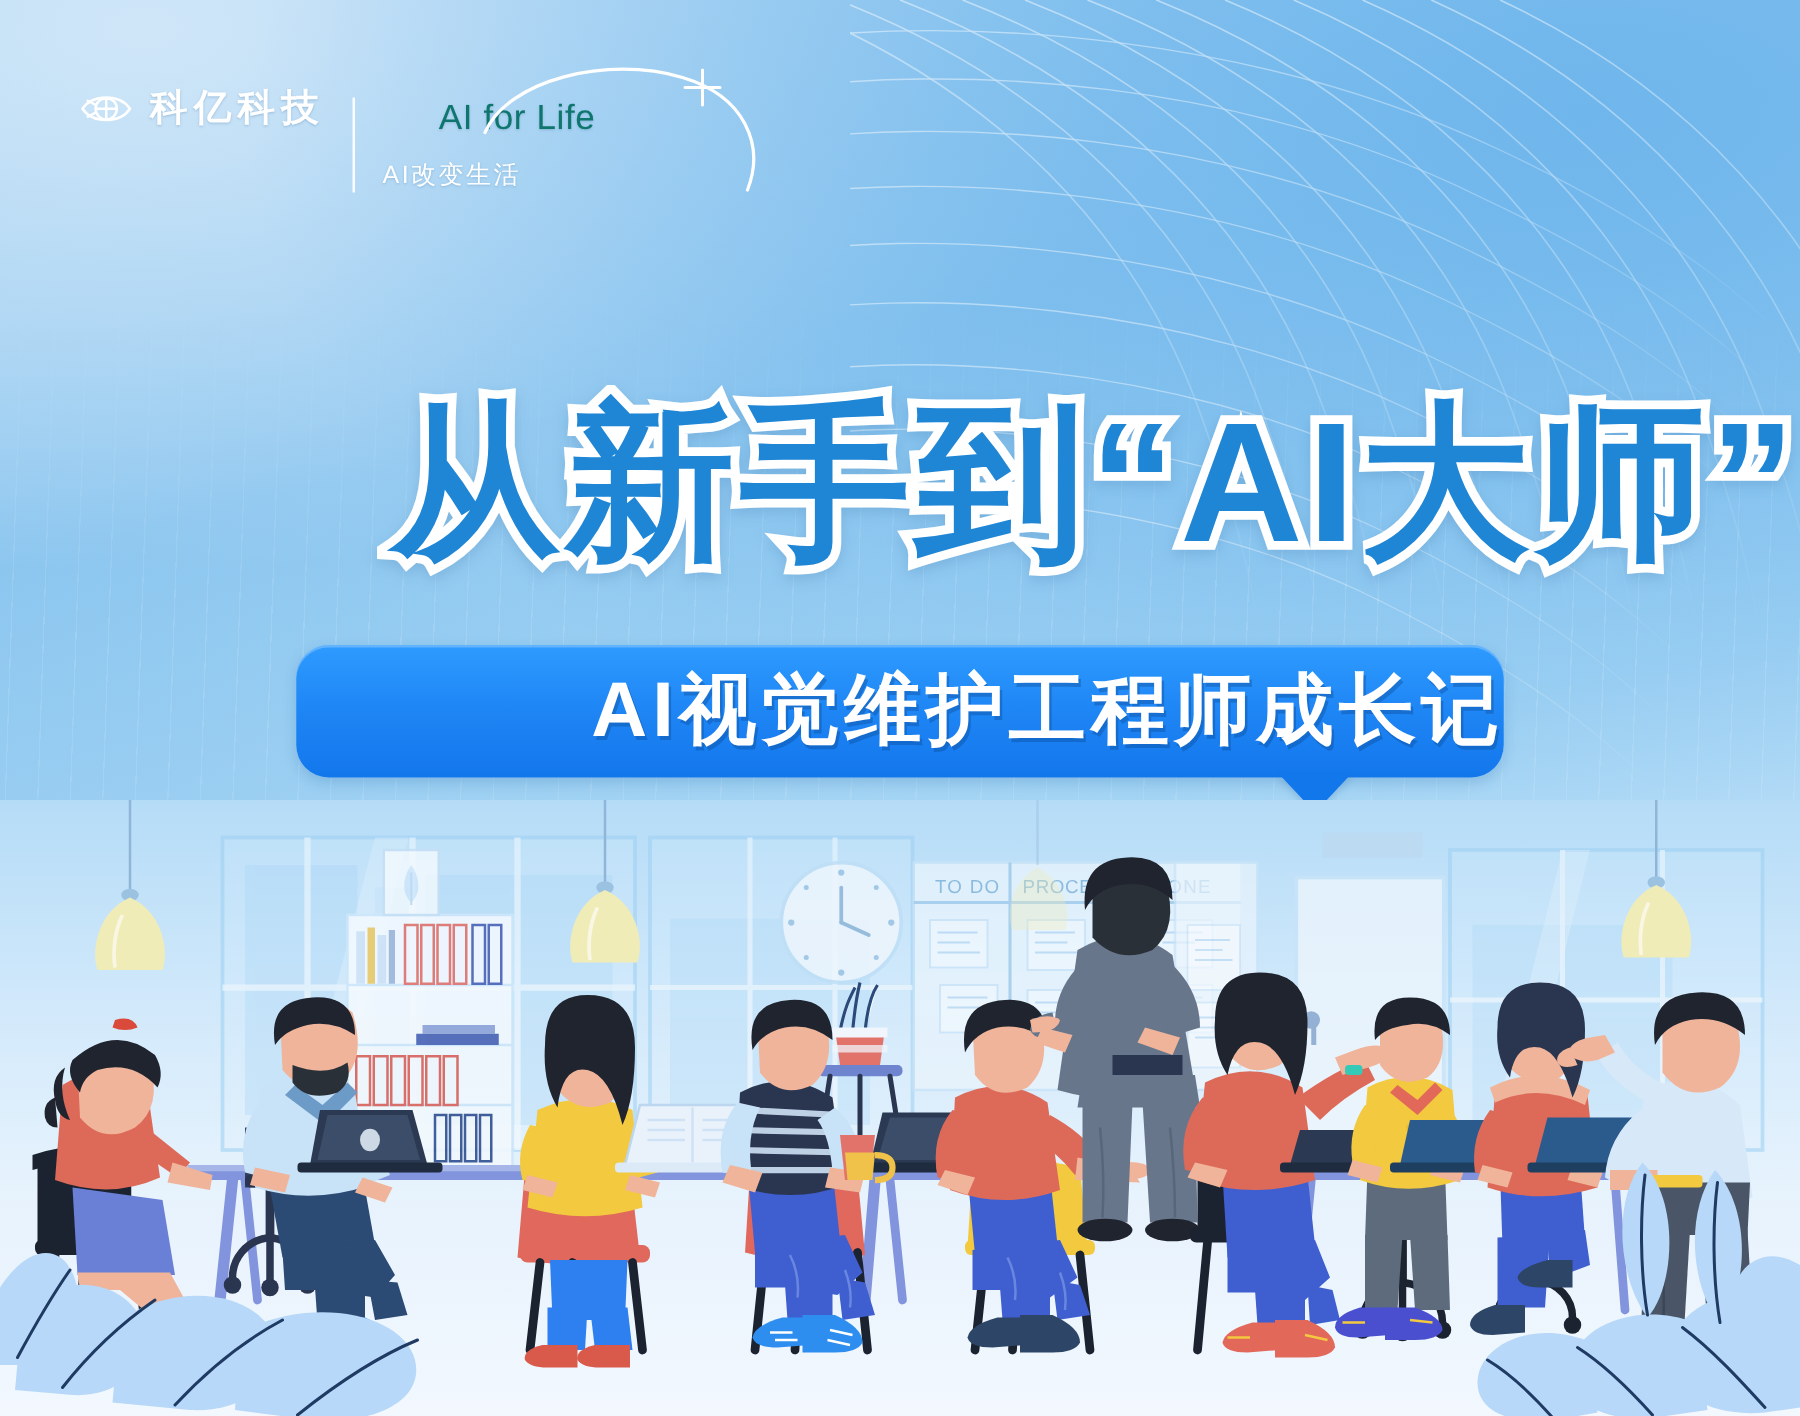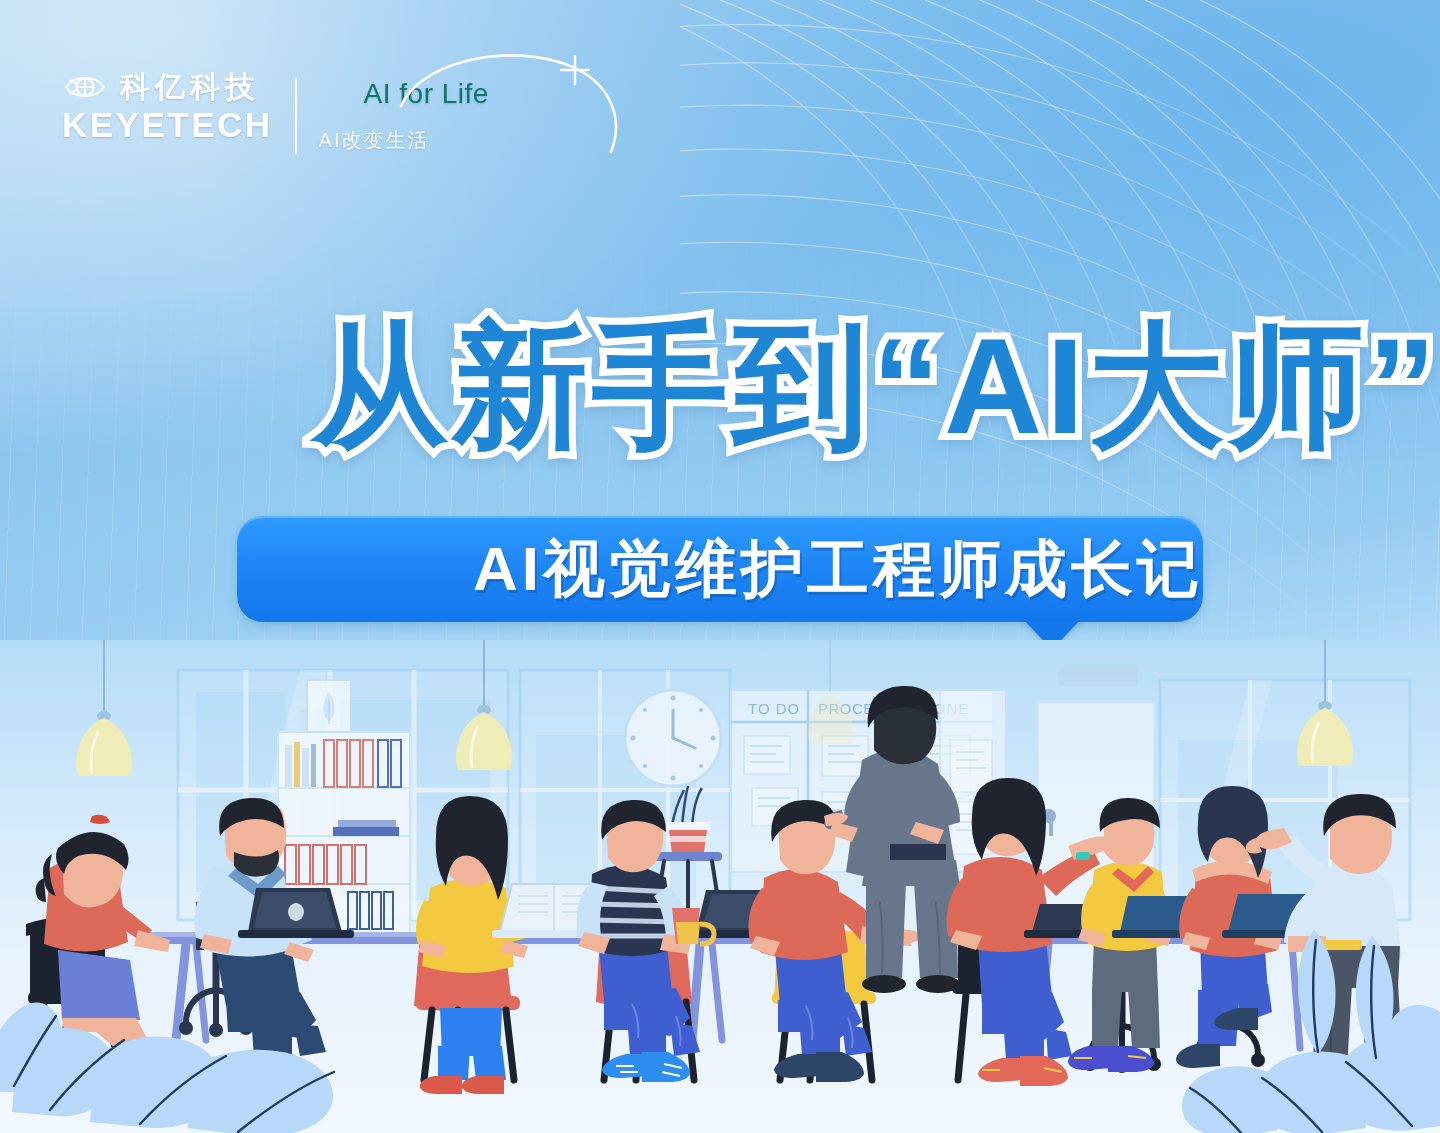--- a/index.html
+++ b/index.html
@@ -20,21 +20,21 @@
   }
   .bg-mesh{position:absolute;top:0;right:0;width:760px;height:620px;opacity:.55;}
   .bg-vstripes{position:absolute;inset:0;opacity:.30;
     background:repeating-linear-gradient(92deg, rgba(255,255,255,.45) 0 1px, rgba(255,255,255,0) 1px 26px);
     -webkit-mask-image:linear-gradient(to bottom, rgba(0,0,0,0) 20%, rgba(0,0,0,.9) 45%, rgba(0,0,0,.5) 75%, rgba(0,0,0,0) 95%);
             mask-image:linear-gradient(to bottom, rgba(0,0,0,0) 20%, rgba(0,0,0,.9) 45%, rgba(0,0,0,.5) 75%, rgba(0,0,0,0) 95%);
   }
 
   
   .logo{position:absolute;left:62px;top:72px;display:flex;align-items:flex-start;}
-  .logo-left{display:flex;flex-direction:column;}
+  .logo-left{display:flex;flex-direction:row;}
   .logo-row1{display:flex;align-items:center;gap:12px;}
   .eye-icon{width:46px;height:30px;flex:0 0 auto;}
   .logo-cn{
     font-size:30px;font-weight:700;letter-spacing:5px;color:#fff;line-height:1;
     text-shadow:0 1px 2px rgba(40,90,140,.28);
   }
   .logo-en{
     font-size:35px;font-weight:900;letter-spacing:2.5px;color:#fff;line-height:1.05;
     margin-top:5px;
     text-shadow:0 1px 2px rgba(40,90,140,.3);
@@ -136,21 +136,20 @@
             <path d="M4,15 C 12,3 34,3 42,15 C 34,27 12,27 4,15 Z"></path>
             <circle cx="23" cy="15" r="8.5"></circle>
             <path d="M14.6,15 L31.4,15"></path>
             <path d="M23,6.5 L23,23.5" stroke-opacity=".95"></path>
             <path d="M8.2,8.6 L14.9,12.1"></path>
             <path d="M8.2,21.4 L14.9,17.9"></path>
           </g>
         </svg>
         <div class="logo-cn">科亿科技</div>
       </div>
-      <div class="logo-en">KEYETECH</div>
     </div>
 
     <div class="logo-divider"></div>
 
     <div class="logo-right">
       <svg class="swoosh" viewBox="0 0 260 120">
         <path d="M22,62 C 40,20 120,0 180,18 C 230,33 246,72 232,108" fill="none" stroke="#ffffff" stroke-width="2.6" stroke-linecap="round"></path>
         <path d="M196,12 L196,40 M182,26 L210,26" stroke="#ffffff" stroke-width="2.4" stroke-linecap="round"></path>
       </svg>
       <div class="tagline-en">AI for Life</div>

